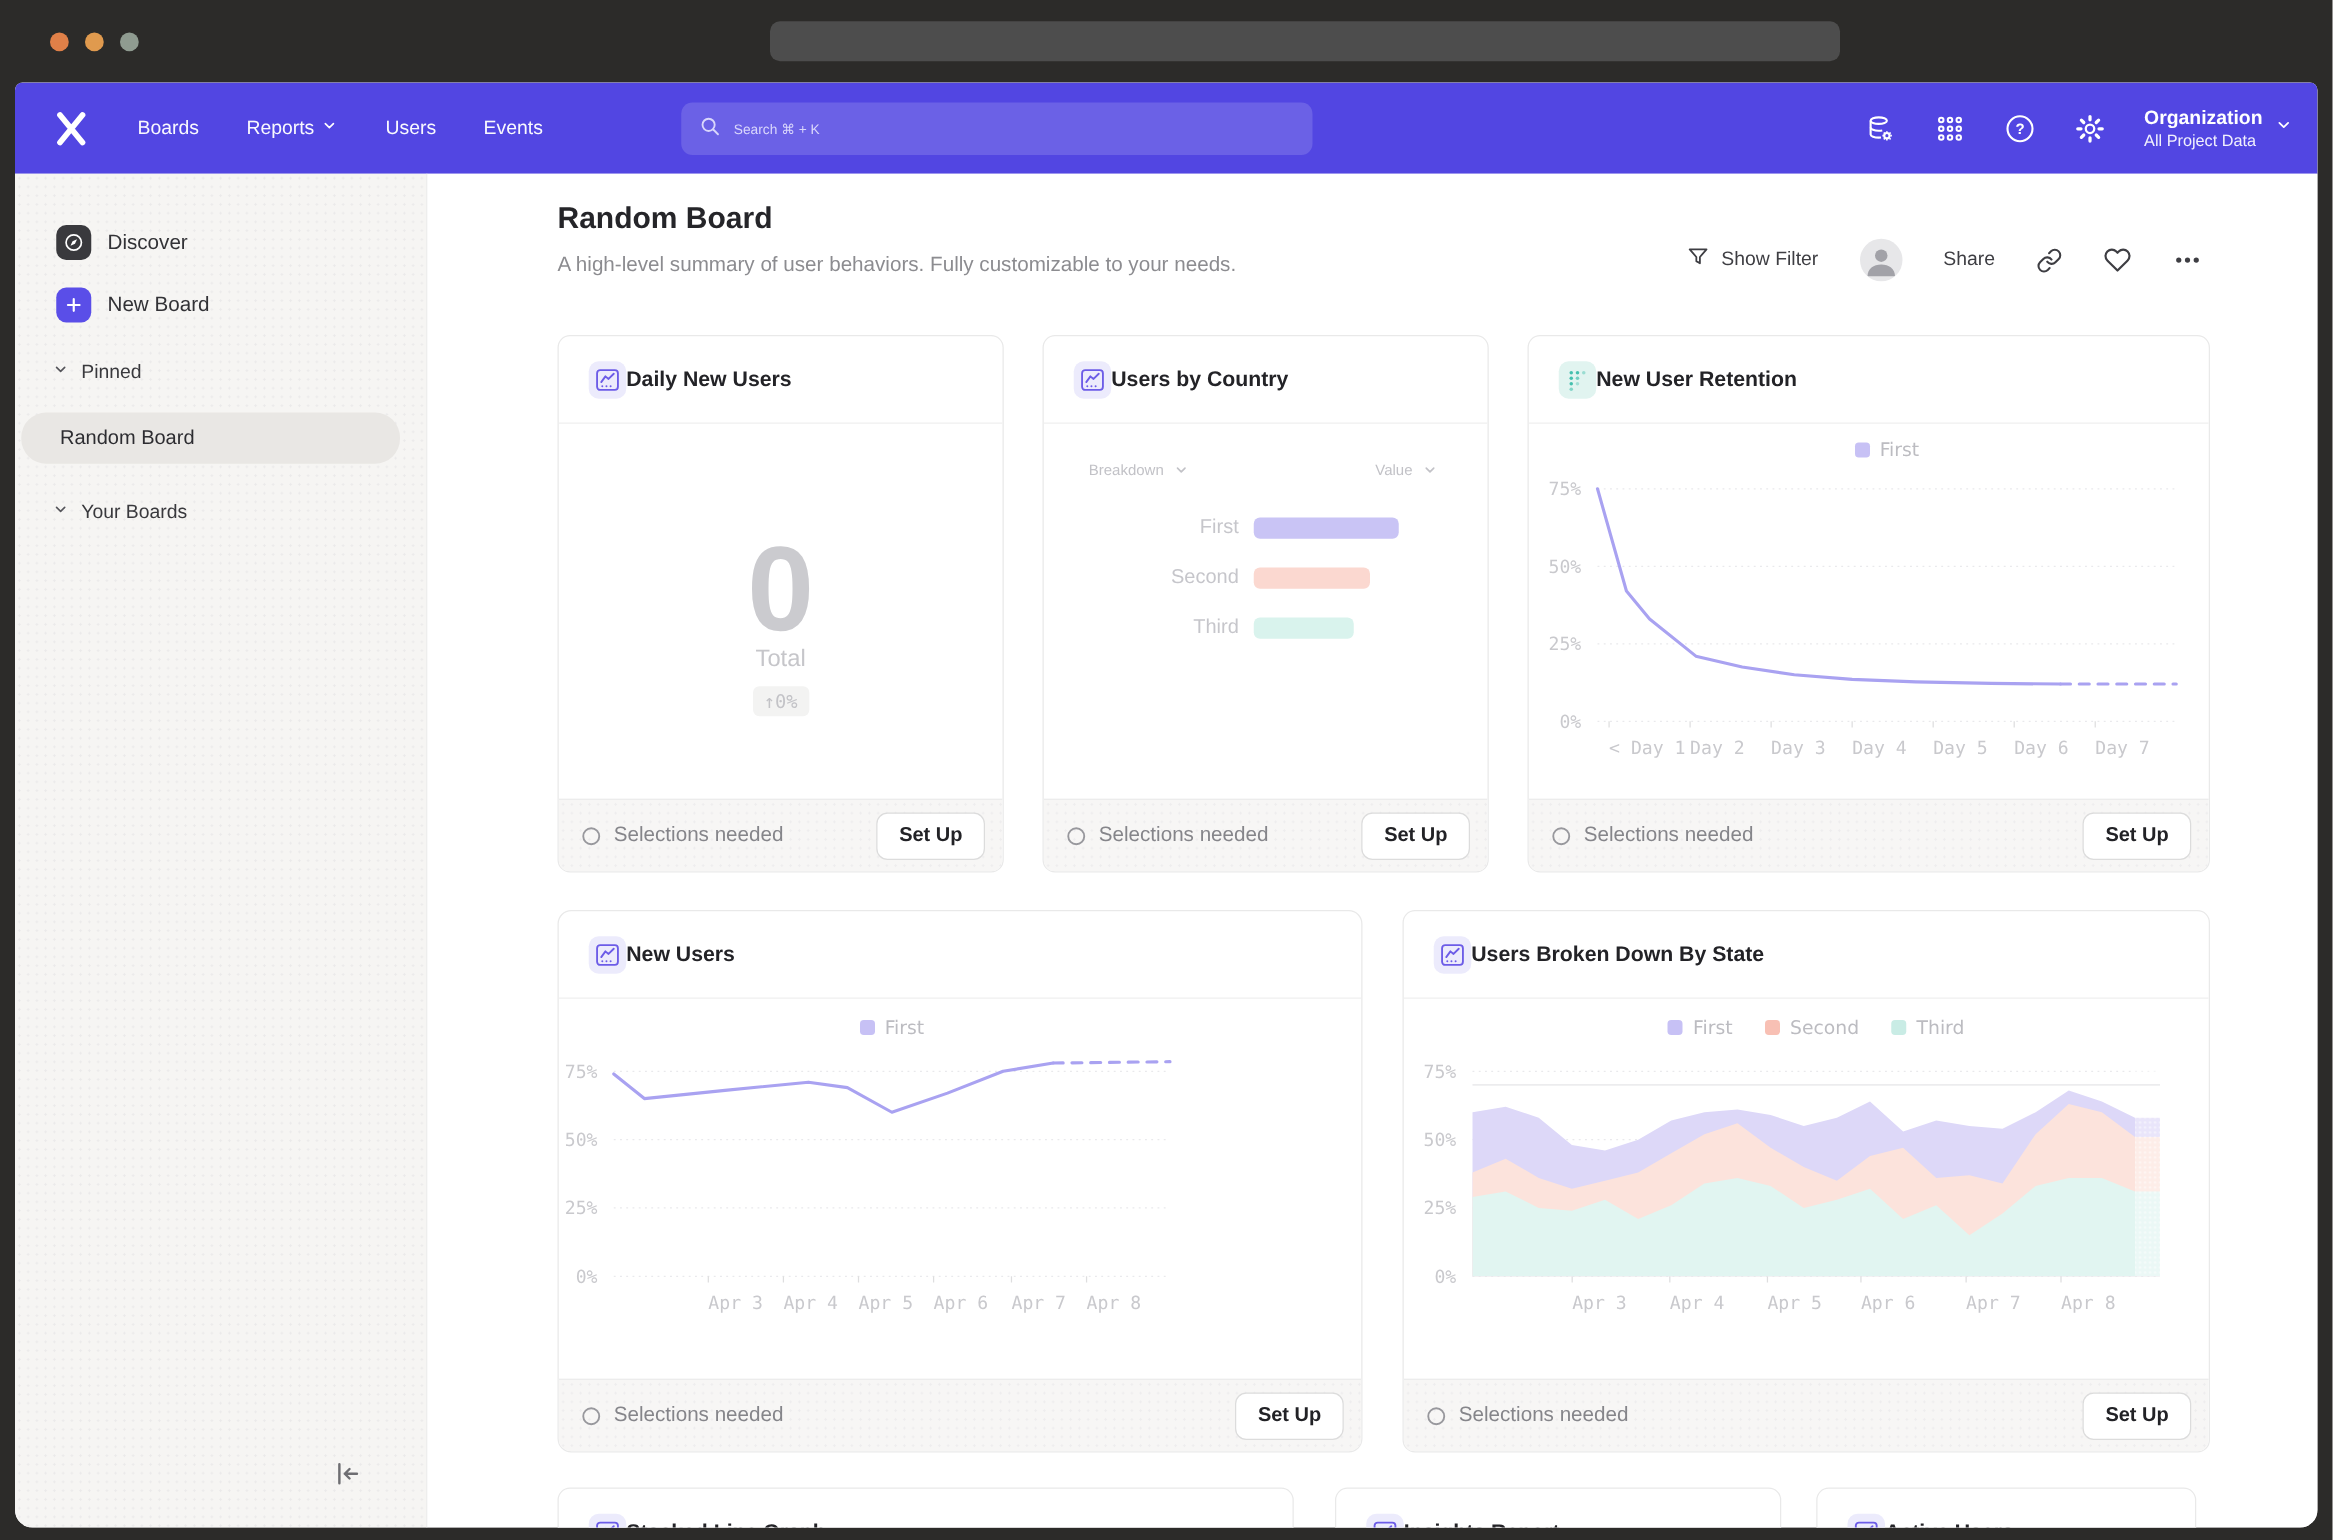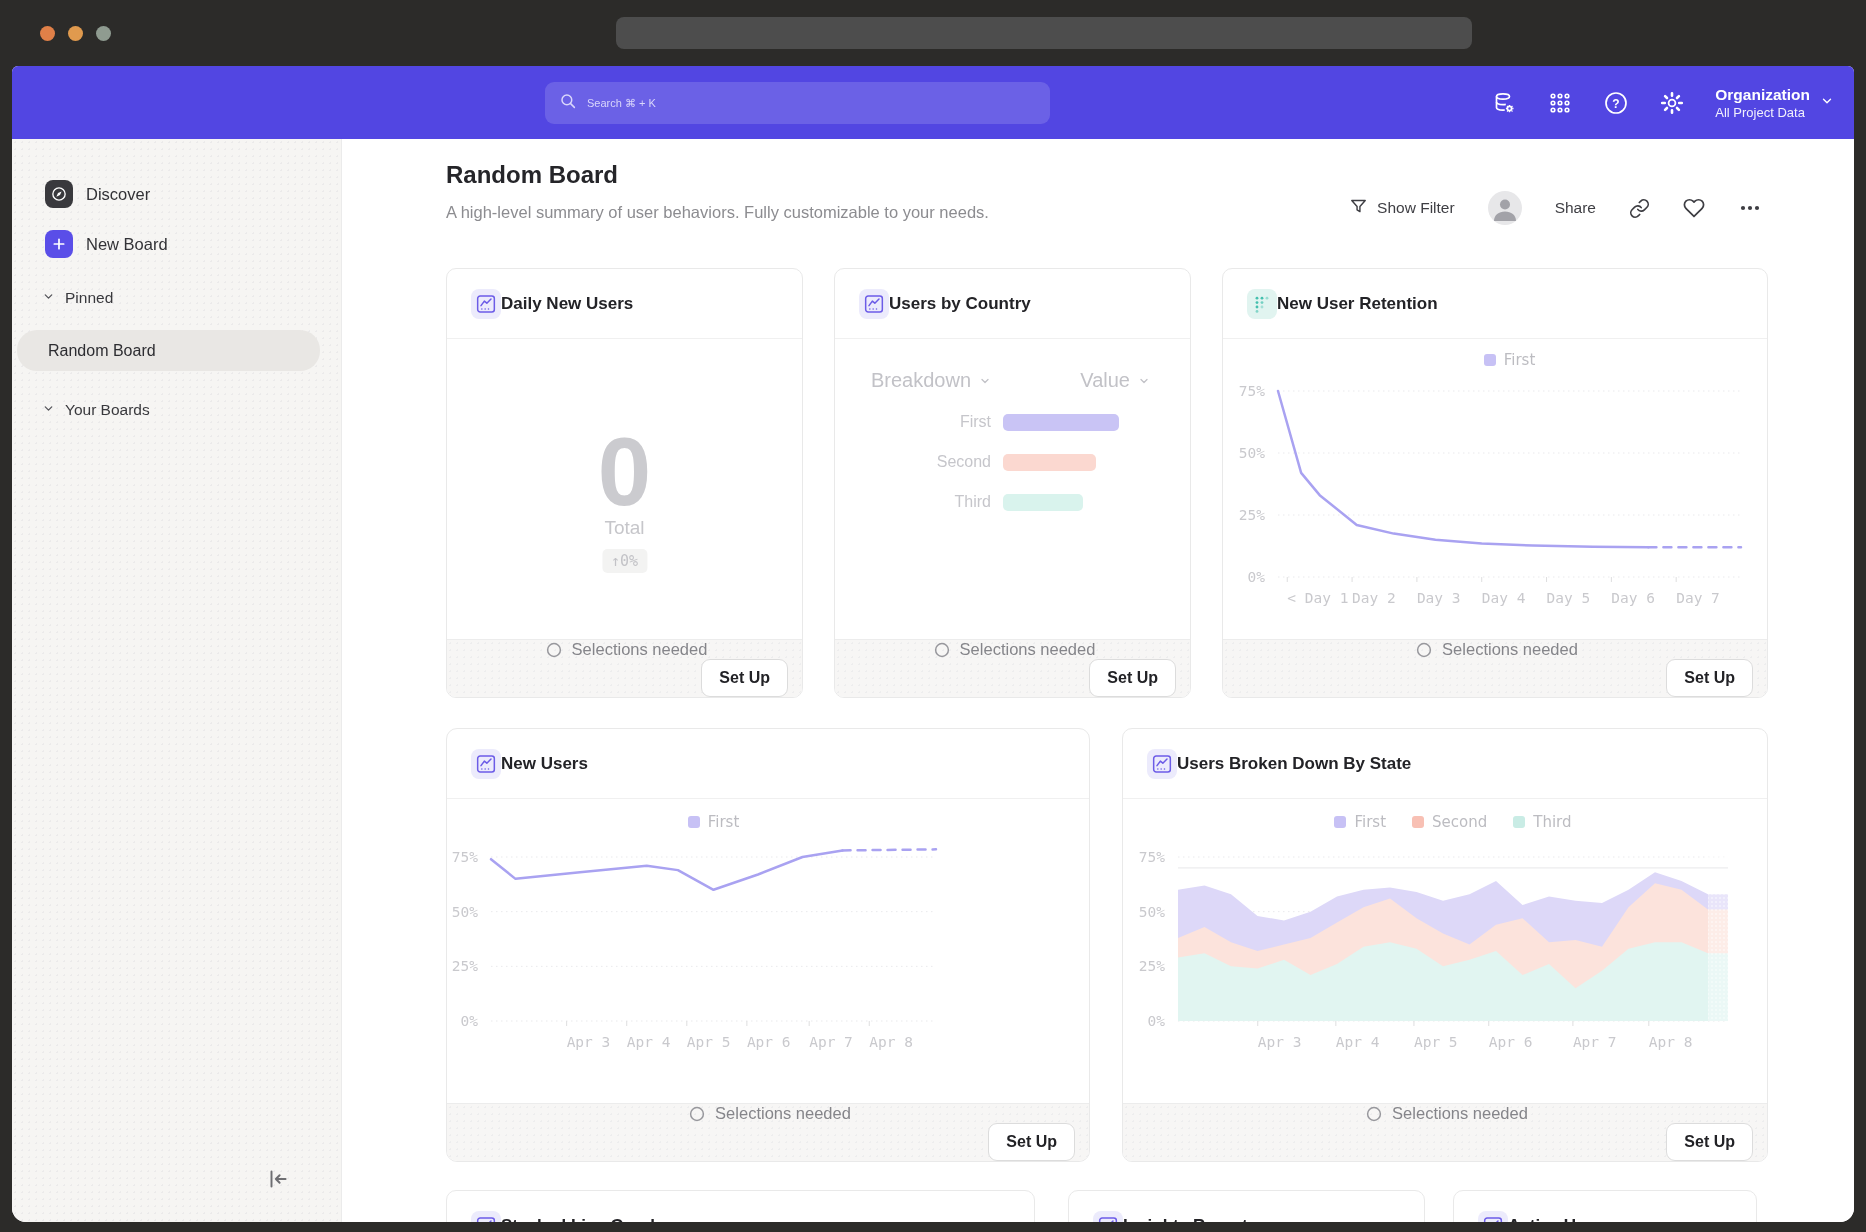--- a/index.html
+++ b/index.html
@@ -47,31 +47,31 @@
   .avatar { width:34px; height:34px; border-radius:50%; background:#e7e7e9; overflow:hidden; display:flex; align-items:center; justify-content:center; }
 
   
   .card { position:absolute; background:#fff; border:1px solid #e9e9e9; border-radius:10px; overflow:hidden; }
   .card-head { position:absolute; left:0; top:0; width:100%; height:70px; border-bottom:1px solid #f0f0f0; display:flex; align-items:center; padding-left:24px; }
   .card-icon { width:30px; height:30px; border-radius:8px; background:#ecebfc; display:flex; align-items:center; justify-content:center; }
   .card-icon.teal { background:#e1f4f0; }
   .card-title { font-size:17px; font-weight:700; color:#232327; }
   .card-foot { position:absolute; left:0; bottom:0; width:100%; height:58px; background:#f7f6f5;
     background-image:radial-gradient(rgba(90,90,120,0.06) 1px, transparent 1px); background-size:7px 7px;
-    border-top:1px solid #ececec; display:flex; align-items:center; padding:0 14px 0 18px;flex-direction:column; }
+    border-top:1px solid #ececec; display:flex; align-items:center; padding:0 14px 0 18px; }
   .status { display:flex; align-items:center; gap:10px; font-size:16.5px; color:#85858a; }
   .setup-btn { margin-left:auto; height:38px; padding:0 17px; background:#fff; border:1px solid #dcdcdc; border-radius:9px; font-size:16px; font-weight:700; color:#222226; display:flex; align-items:center; font-family:"Liberation Sans",sans-serif; }
 
   
   .big-zero { position:absolute; left:0; top:148px; width:100%; text-align:center; font-size:96px; font-weight:600; color:#cbcbcf; }
   .big-label { position:absolute; left:0; top:248px; width:100%; text-align:center; font-size:19px; color:#c6c6ca; }
   .delta-badge { position:absolute; left:50%; top:280px; transform:translateX(-50%); background:#f3f3f2; border-radius:5px; padding:3px 9px; font-family:"DejaVu Sans Mono",monospace; font-size:15px; color:#c3c3c7; }
 
   .dd-row { position:absolute; top:100px; left:0; width:100%; display:flex; padding:0 40px 0 36px; justify-content:space-between; }
-  .dd { display:flex; align-items:center; gap:8px; font-size:20px; color:#c2c2c7; }
+  .dd { display:flex; align-items:center; gap:8px; font-size:12px; color:#c2c2c7; }
   .bar-row { position:absolute; left:0; width:100%; display:flex; align-items:center; }
   .bar-label { width:156px; text-align:right; font-size:16px; color:#c6c6cb; }
   .bar { height:17px; border-radius:5px; margin-left:12px; }
   .bar.dotted { background-image:radial-gradient(#8fded0 1px, transparent 1px); background-size:5px 5px; }
 
   .legend { position:absolute; display:flex; justify-content:center; gap:26px; font-size:15px; color:#bcbcc1; font-family:"DejaVu Sans",sans-serif; }
   .legend .chip { width:12px; height:12px; border-radius:3px; display:inline-block; margin-right:8px; vertical-align:-1px; }
   svg.chart { position:absolute; left:0; top:0; pointer-events:none; }
 
   .axis-text { font-family:"DejaVu Sans Mono",monospace; font-size:14.5px; fill:#c9c9cd; }
@@ -82,20 +82,42 @@
 <div class="traffic">
   <span class="tl-1"></span>
   <span class="tl-2"></span>
   <span class="tl-3"></span>
 </div>
 <div class="urlbar"></div>
 
 <div class="window">
 
   <div class="nav">
+    <div class="nav-left">
+      <div class="logo">
+        <svg width="26" height="28" viewBox="0 0 26 28">
+            <path d="M4 3 L22 25 M22 3 L4 25" stroke="#fff" stroke-width="4.6" stroke-linecap="round" fill="none"></path>
+          </svg>
+      </div>
+      <div class="nav-item">
+          <span>Boards</span>
+        </div>
+      <div class="nav-item">
+        <span>Reports</span>
+        <span><svg width="13" height="13" viewBox="0 0 24 24">
+              <polyline points="6,9 12,15 18,9" fill="none" stroke="#fff" stroke-width="2.4" stroke-linecap="round" stroke-linejoin="round"></polyline>
+            </svg></span>
+      </div>
+      <div class="nav-item">
+          <span>Users</span>
+        </div>
+      <div class="nav-item">
+          <span>Events</span>
+        </div>
+    </div>
 
     <div class="search">
       <span><svg width="18" height="18" viewBox="0 0 24 24">
             <circle cx="10.5" cy="10.5" r="6.5" fill="none" stroke="#d9d6fb" stroke-width="2"></circle>
             <line x1="15.5" y1="15.5" x2="20.5" y2="20.5" stroke="#d9d6fb" stroke-width="2" stroke-linecap="round"></line>
           </svg></span>
       <span class="search-text">Search ⌘ + K</span>
     </div>
 
     <div class="nav-right">

